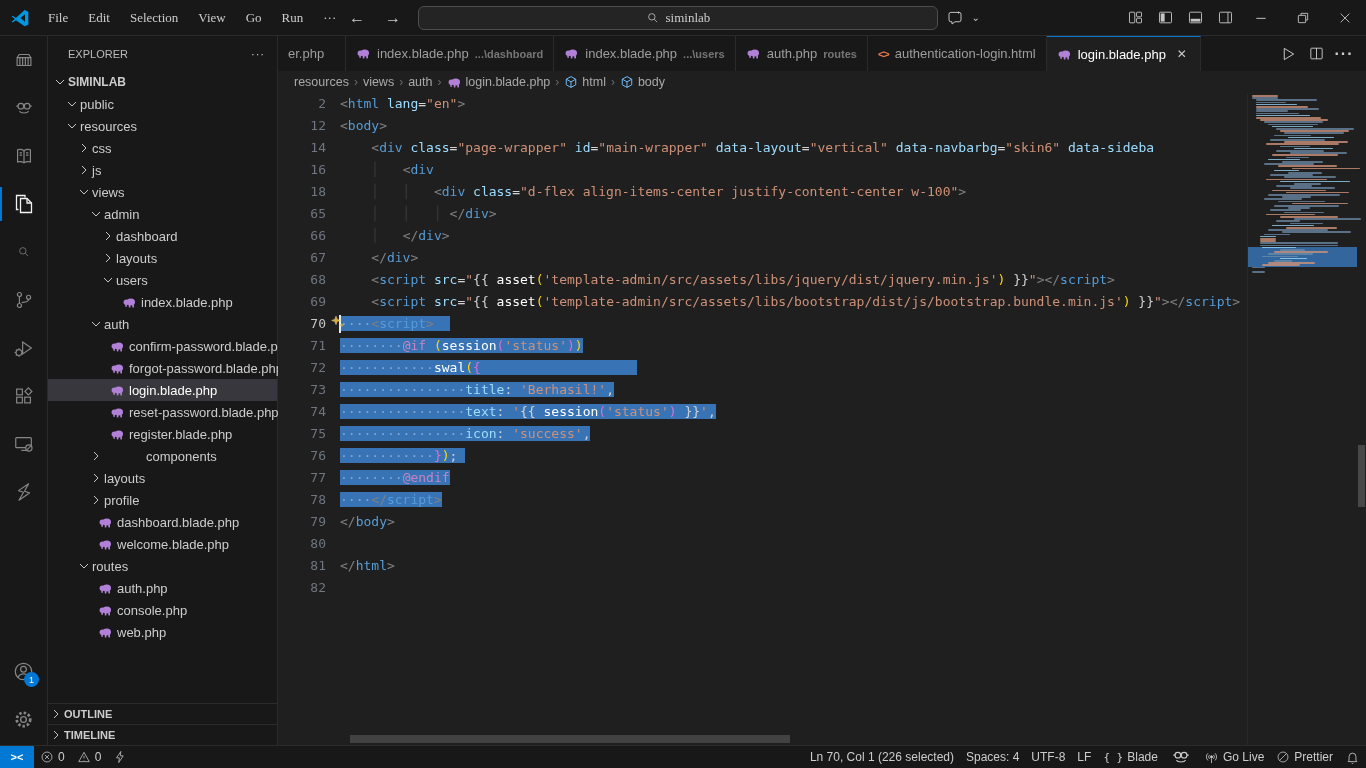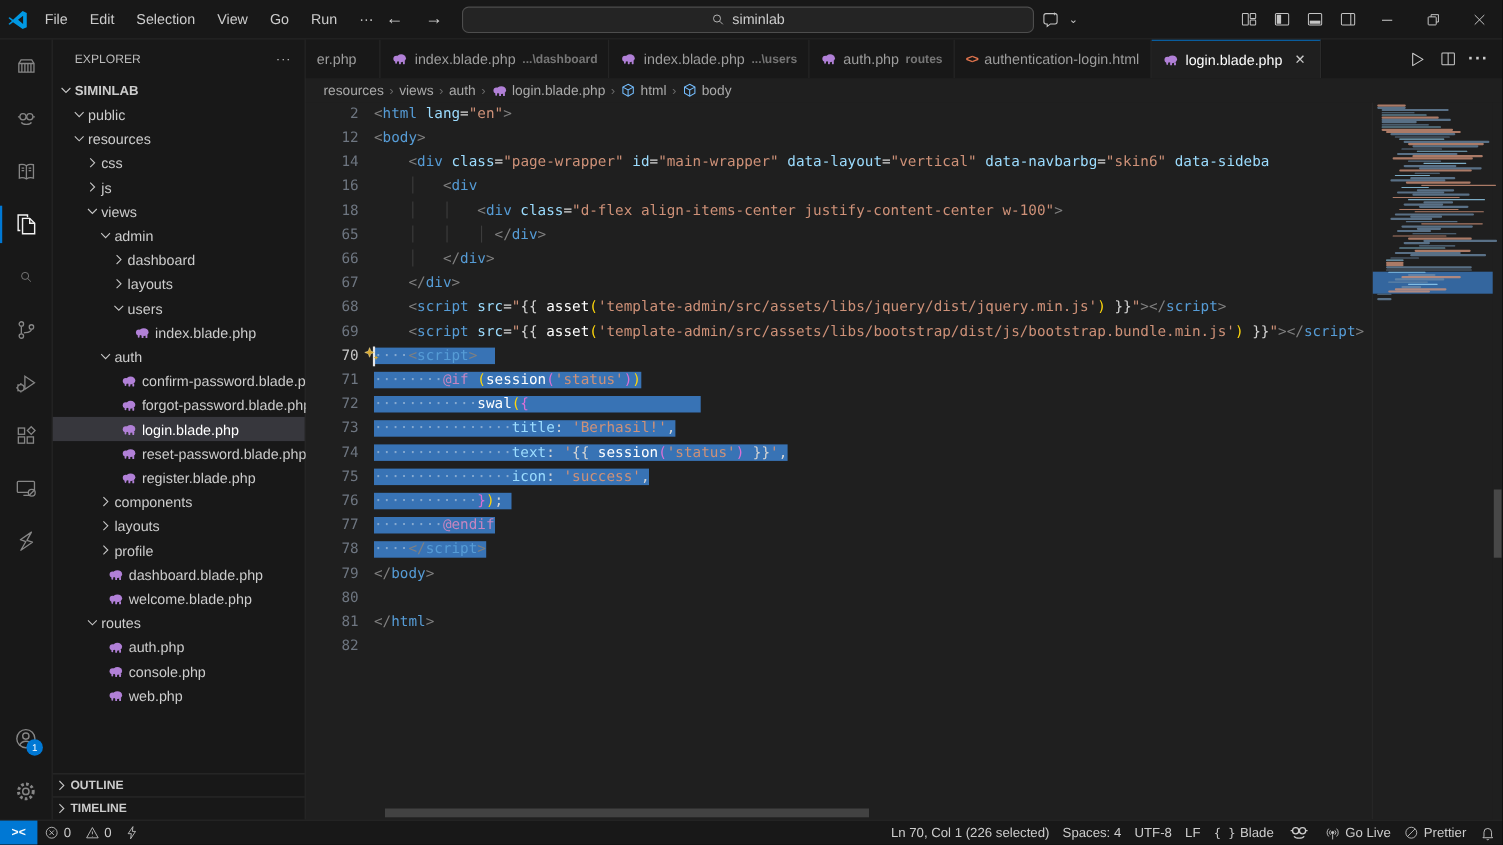--- a/index.html
+++ b/index.html
@@ -1,21 +1,21 @@
 <!DOCTYPE html>
 <html><head>
 <meta charset="utf-8">
 <style>
   * { margin:0; padding:0; box-sizing:border-box; }
   html,body { background:#000; }
   body { font-family:"Liberation Sans", sans-serif; }
   .app { position:relative; width:1366px; height:768px; background:#1f1f1f; overflow:hidden; color:#ccc; }
 
   
-  .titlebar { height:36px; background:#181818; border-bottom:1px solid #2b2b2b; display:flex; align-items:center; }
+  .titlebar { height:36px; background:#181818; border-bottom:1px solid #2b2b2b; display:flex; align-items:center;font-family:Liberation Serif, serif; }
   .tb-logo { width:40px; display:flex; justify-content:center; }
   .menus { display:flex; gap:4px; }
   .menu-item { font-size:13px; color:#cccccc; padding:4px 8px; border-radius:5px; }
   .tb-center { flex:1; display:flex; align-items:center; justify-content:center; gap:14px; }
   .nav-arrow { color:#cccccc; font-size:16px; width:22px; text-align:center; }
   .searchbox { width:520px; height:24px; background:#242424; border:1px solid #4d4d4d; border-radius:6px; display:flex; align-items:center; justify-content:center; gap:6px; color:#ccc; font-size:13px; }
   .tb-right { display:flex; align-items:center; }
   .tb-ico { width:30px; height:28px; display:flex; align-items:center; justify-content:center; color:#c5c5c5; }
   .copilot-wrap { display:flex; align-items:center; margin-right:140px; }
   .chev-dn { font-size:10px; color:#c5c5c5; margin-left:2px; }
@@ -430,21 +430,21 @@
               <svg width="15" height="15" viewBox="0 0 16 16" fill="#b180d7">
                 <ellipse cx="9.3" cy="7.4" rx="4.6" ry="3.8"></ellipse>
                 <circle cx="4.6" cy="7.8" r="2.9"></circle>
                 <rect x="3.5" y="9.4" width="1.7" height="3.4" rx=".8"></rect>
                 <rect x="7.2" y="10.2" width="1.8" height="3" rx=".4"></rect>
                 <rect x="11" y="10.2" width="1.8" height="3" rx=".4"></rect>
               </svg>
             </span>
             <span>register.blade.php</span>
           </div>
-          <div class="tree-row" style="padding-left: 40px;">
+          <div class="tree-row" style="padding-left: 40px; gap: 42px;">
             <span class="tr-chev">
               <svg width="16" height="16" viewBox="0 0 16 16" fill="none" stroke="currentColor">
                 <path d="M6 4l4 4-4 4"></path>
               </svg>
             </span>
             <span>components</span>
           </div>
           <div class="tree-row" style="padding-left: 40px;">
             <span class="tr-chev">
               <svg width="16" height="16" viewBox="0 0 16 16" fill="none" stroke="currentColor">

